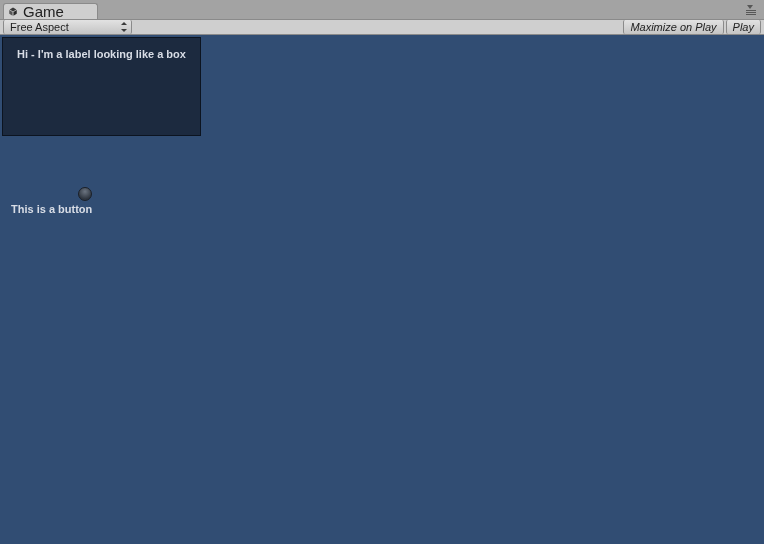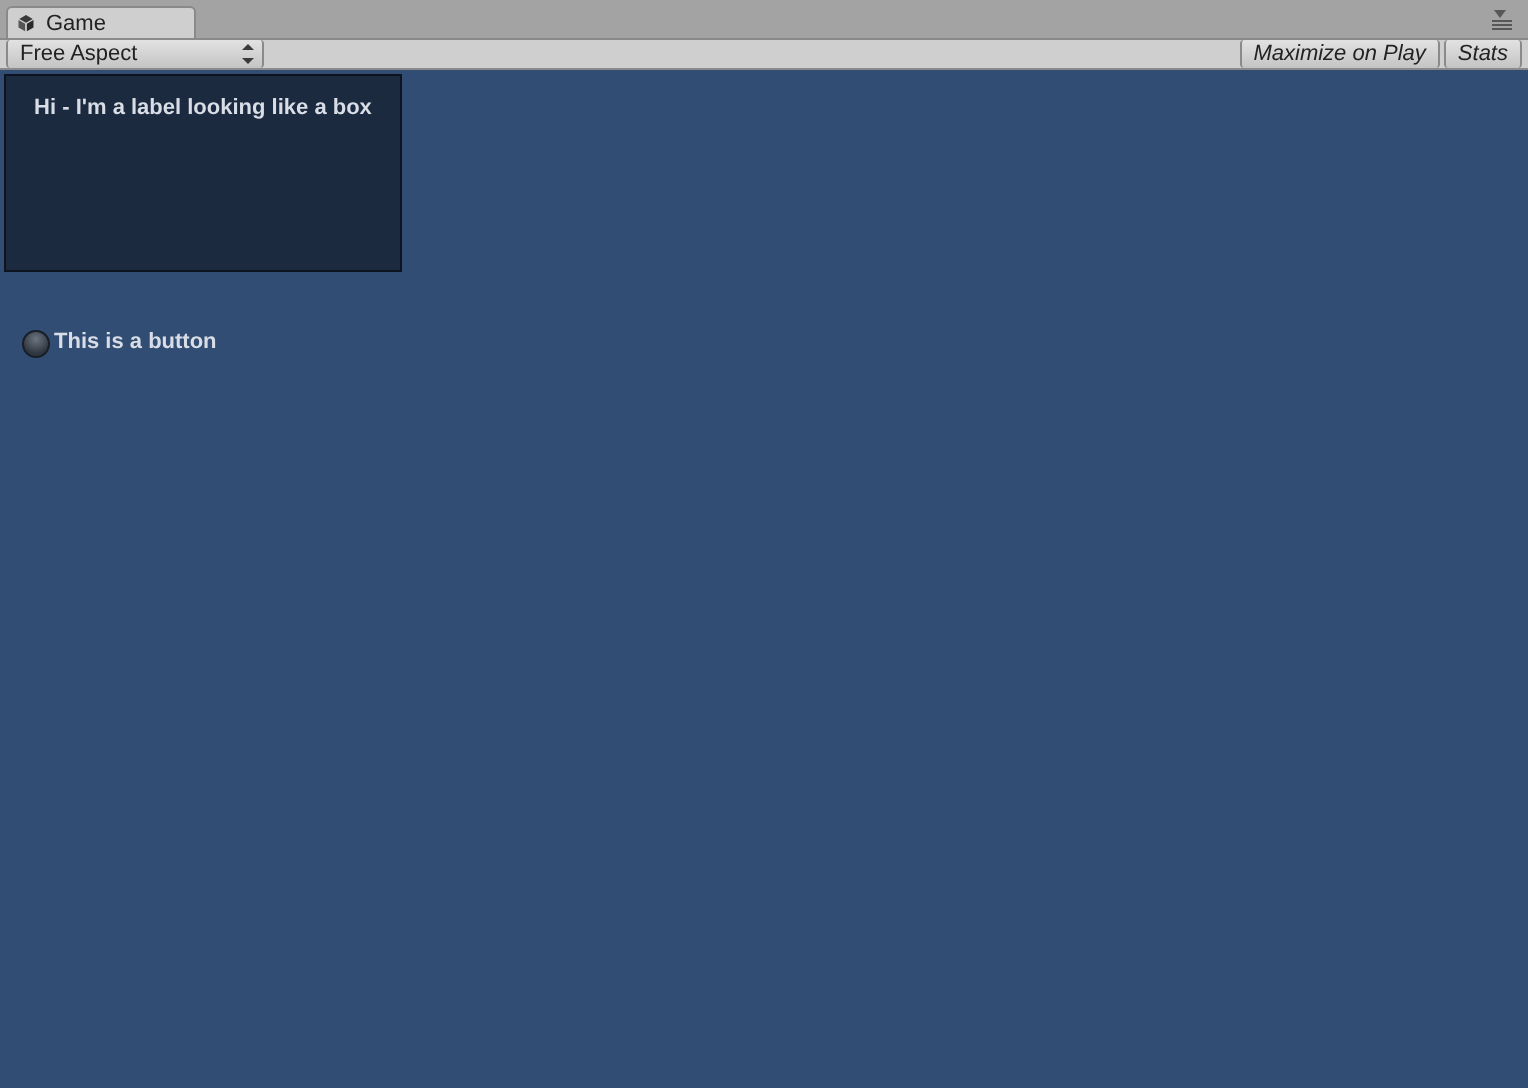--- a/index.html
+++ b/index.html
@@ -31,21 +31,21 @@
     border: 1px solid #8a8a8a;
     border-bottom: none;
     border-top-left-radius: 3px;
     border-top-right-radius: 3px;
     display: flex;
     align-items: center;
     padding: 0 5px 0 3px;
     gap: 4px;
   }
   .tab svg { width: 12px; height: 12px; display:block; }
-  .tab-label { color: #222; font-size: 11px; line-height: 12px; }
+  .tab-label { color: #222; font-size: 15px; line-height: 12px; }
 
   .panel-menu {
     position: absolute;
     top: 5px;
     right: 4px;
     width: 14px;
     height: 10px;
     display: flex;
     flex-direction: column;
     justify-content: space-between;
@@ -145,24 +145,25 @@
     left: 0; right: 0;
     text-align: center;
     color: #d8dde6;
     font-size: 11px;
     font-weight: bold;
   }
 
   .gui-button-row {
     position: absolute;
     left: 11px;
-    top: 130px;
-    display: flex;
-    align-items: flex-start;
+    top: 152px;
+    display: flex;
+    align-items: flex-end;
     gap: 2px;
+    flex-direction: column;
   }
   .checkbox {
     width: 14px;
     height: 14px;
     border-radius: 7px;
     background: radial-gradient(circle at 50% 30%, #6b7480, #2f3640 70%);
     border: 1px solid #1a1f27;
   }
   .gui-button-label {
     color: #d8dde6;
@@ -194,21 +195,21 @@
   <div class="btn aspect-dd">
     <span>Free Aspect</span>
     <span class="dd-arrows"></span>
   </div>
   <div class="toolbar-spacer"></div>
   <div class="right-group">
     <div class="btn right-btn">
       <span>Maximize on Play</span>
     </div>
     <div class="btn right-btn">
-      <span>Stats</span>
+      <span>Play</span>
     </div>
   </div>
 </div>
 
 <div class="viewport">
 
   <div class="gui-box">
     <div class="box-label">Hi - I'm a label looking like a box</div>
   </div>
 

